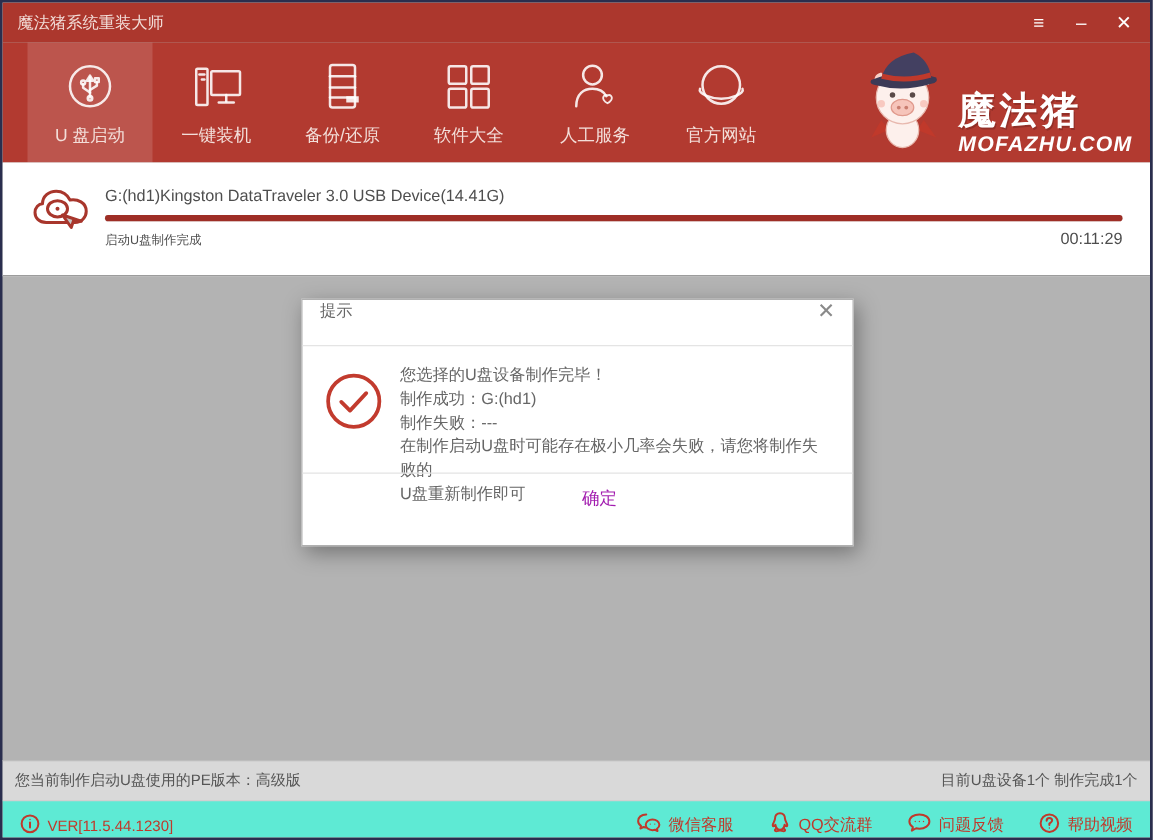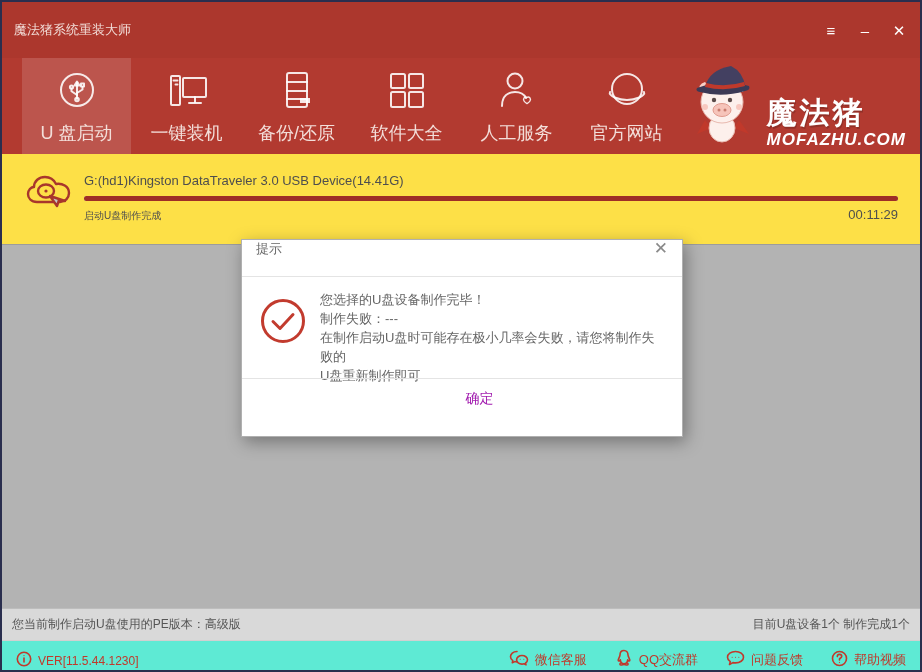--- a/index.html
+++ b/index.html
@@ -3,39 +3,39 @@
 <meta charset="utf-8">
 <style>
   html,body{margin:0;padding:0;background:#3a3f63;}
   .window{
     position:relative; width:922px; height:672px; box-sizing:border-box;
     border:2px solid #2a2e4e; background:#b3b3b3; overflow:hidden;
     font-family:"Liberation Sans","DejaVu Sans",sans-serif;
     -webkit-font-smoothing:antialiased;
   }
   
-  .titlebar{height:32px;background:#ac372d;display:flex;align-items:center;padding:12px 12px;}
+  .titlebar{height:32px;background:#ac372d;display:flex;align-items:center;padding:0 12px;}
   .titlebar .title{color:#f2ddd8;font-size:13px;}
   .win-controls{margin-left:auto;display:flex;align-items:center;gap:16px;}
   .win-btn{color:#fff;font-size:15px;line-height:1;cursor:pointer;width:18px;text-align:center;}
   .win-btn.menu{letter-spacing:0;font-weight:bold;}
   
   .navbar{height:96px;background:#b23a30;display:flex;padding-left:20px;position:relative;}
-  .nav-item{width:109px;margin-right:1px;display:flex;flex-direction:column;align-items:center;
-    justify-content:center;gap:7px;color:#f3ded9;font-size:18px;cursor:pointer;}
+  .nav-item{width:100px;margin-right:1px;display:flex;flex-direction:column;align-items:center;
+    justify-content:center;gap:7px;color:#f3ded9;font-size:14px;cursor:pointer;}
   .nav-item.active{background:rgba(255,255,255,0.14);}
   .nav-item svg{display:block;}
   .nav-ic{stroke:rgba(255,255,255,0.88);fill:none;stroke-width:2;stroke-linecap:round;stroke-linejoin:round;}
   
   .logo{position:absolute;right:6px;top:0;height:96px;display:flex;align-items:center;gap:8px;padding-right:8px;}
   .logo-text{color:#fff;line-height:1;}
   .logo-cn{font-size:30px;font-weight:bold;letter-spacing:3px;text-shadow:1px 2px 0 rgba(0,0,0,0.18);margin-top:33px;}
   .logo-en{font-size:17px;font-weight:bold;font-style:italic;letter-spacing:1px;margin-top:3px;}
   
-  .progress-sec{height:90px;background:#fde047;border-bottom:1px solid #9c9c9c;position:relative;box-sizing:content-box;}
+  .progress-sec{height:90px;background:#ffffff;border-bottom:1px solid #9c9c9c;position:relative;box-sizing:content-box;}
   .cloud-ic{position:absolute;left:24px;top:18px;}
   .device-label{position:absolute;left:82px;top:19px;font-size:13px;color:#4e4e4e;}
   .progress-track{position:absolute;left:82px;right:22px;top:42px;height:5px;background:#c6c6c6;border-radius:3px;}
   .progress-fill{height:100%;background:#9e2e26;border-radius:3px;width:100%;}
   .progress-status{position:absolute;left:82px;top:55px;font-size:10px;color:#4e4e4e;}
   .timer{position:absolute;right:22px;top:53px;font-size:13px;color:#4e4e4e;}
   
   .dialog{position:absolute;left:239px;top:237px;width:442px;height:198px;background:#fff;
     border:1px solid #b0b0b0;box-sizing:border-box;box-shadow:3px 5px 16px rgba(0,0,0,0.35);}
   .dialog-titlebar{height:36px;border-bottom:1px solid #e4e4e4;display:flex;align-items:flex-start;padding:0 14px;}
@@ -222,20 +222,21 @@
       <span class="dialog-close">✕</span>
     </div>
     <div class="dialog-body">
       <span class="check-ic">
         <svg width="48" height="48" viewBox="0 0 48 48">
           <circle cx="24" cy="24" r="20.5" fill="none" stroke="#c23b2e" stroke-width="3"></circle>
           <path d="M14 24.5 L21 31.5 L34 17.5" fill="none" stroke="#c23b2e" stroke-width="3" stroke-linecap="round" stroke-linejoin="round"></path>
         </svg>
       </span>
       <div>您选择的U盘设备制作完毕！</div>
+      <div>制作成功：G:(hd1)</div>
       <div>制作失败：---</div>
       <div>在制作启动U盘时可能存在极小几率会失败，请您将制作失败的</div>
       <div>U盘重新制作即可</div>
     </div>
     <div class="dialog-footer">确定</div>
   </div>
 
   <div class="statusbar">
     <span>您当前制作启动U盘使用的PE版本：高级版</span>
     <span>目前U盘设备1个 制作完成1个</span>

